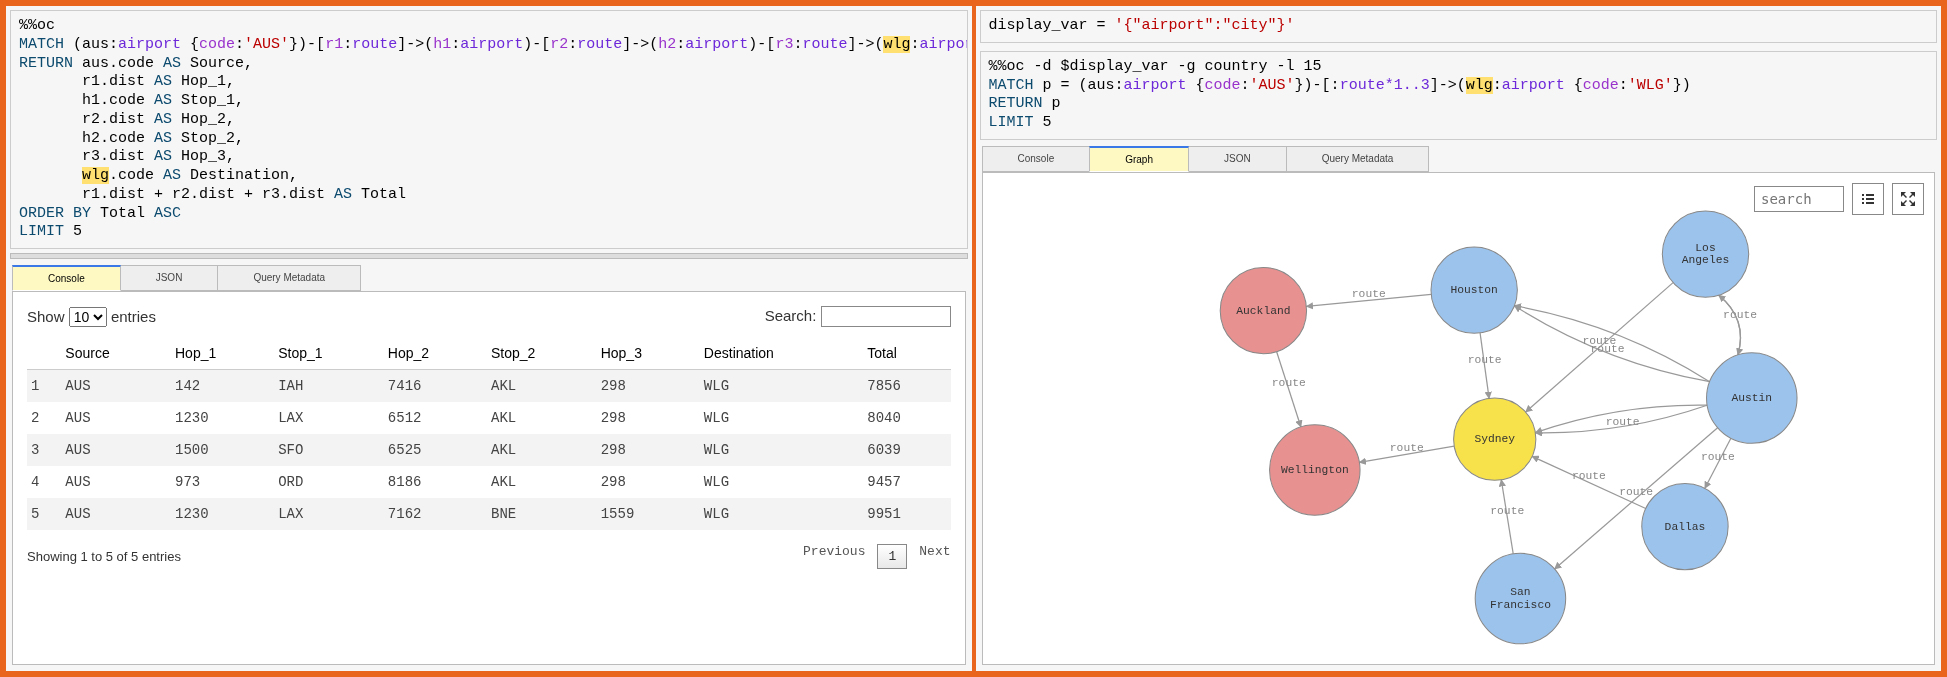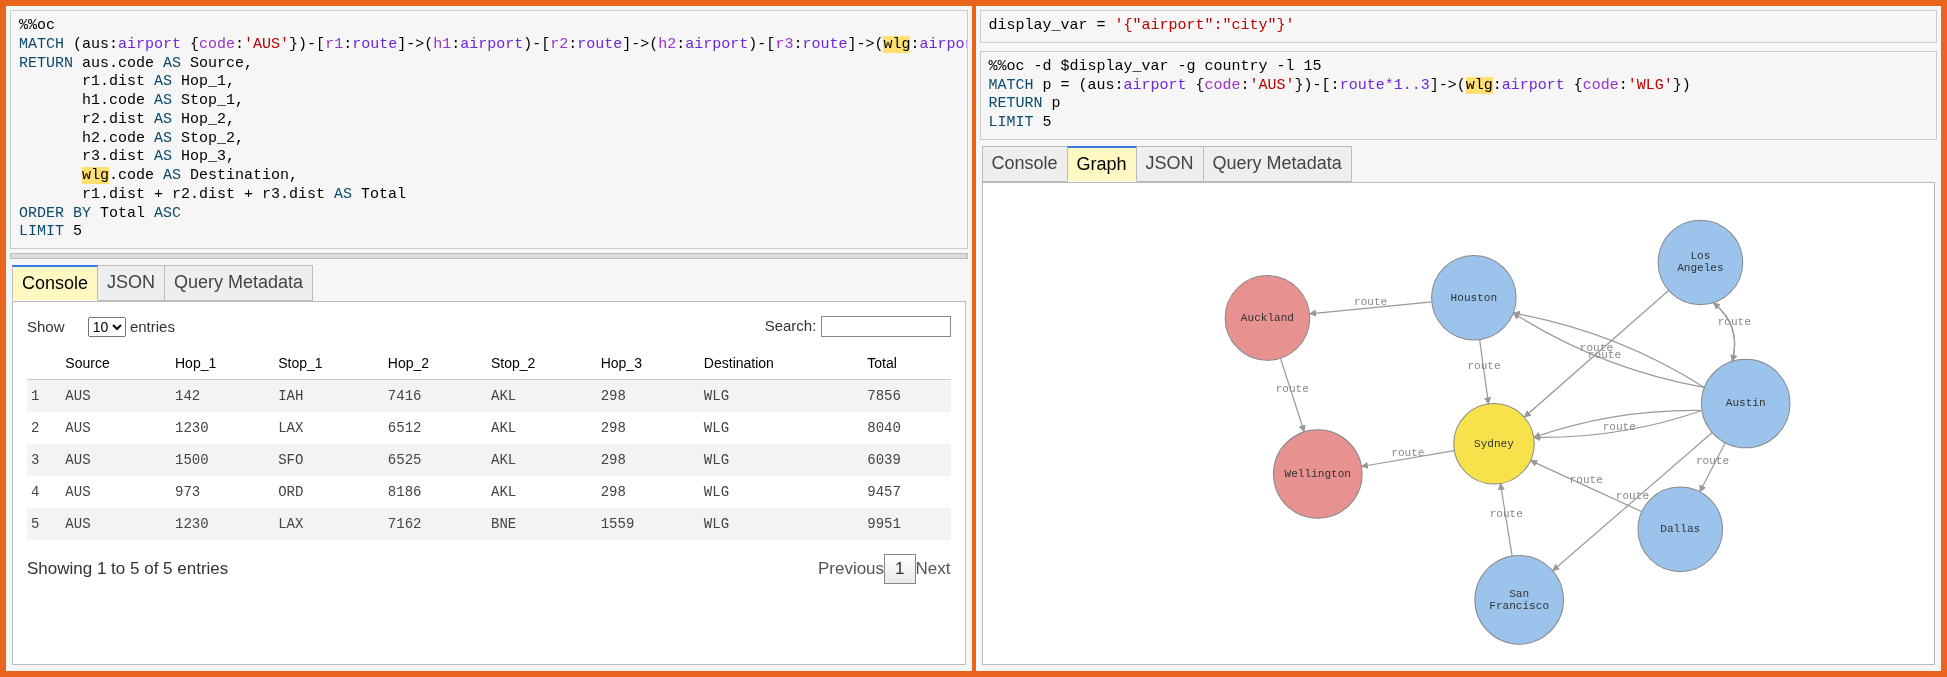--- a/index.html
+++ b/index.html
@@ -45,24 +45,24 @@
   .kw-purple { color: #9933cc; }
   .kw-red { color: #bb0000; }
   .kw-hl { background: #ffe070; }
   .plain { color: #000000; }
 
   .tabs {
     display: flex;
     margin: 2px 6px 0 6px;
   }
   .tab {
-    padding: 6px 9px;
+    padding: 6px 35px;
     border: 1px solid #bbb;
     background: #eee;
-    font-size: 18px;
+    font-size: 10px;
     color: #444;
     cursor: pointer;
     margin-right: -1px;
   }
   .tab.active {
     background: #fef9c3;
     border-top: 2px solid #3b78e7;
     color: #000;
     border-bottom: 1px solid #fff;
     position: relative;
@@ -80,21 +80,20 @@
   .dt-top {
     display: flex;
     justify-content: space-between;
     align-items: center;
     font-size: 15px;
     color: #333;
     margin-bottom: 10px;
   }
   .dt-top select {
     font-size: 14px;
-    margin-left: 19px;
   }
   .dt-top input[type=text] {
     border: 1px solid #888;
     padding: 2px 4px;
     width: 130px;
   }
   table.dt {
     width: 100%;
     border-collapse: collapse;
     font-size: 14px;
@@ -110,26 +109,27 @@
     font-family: "Courier New", monospace;
     font-size: 14px;
     color: #444;
   }
   table.dt tbody tr:nth-child(odd) { background: #f3f3f3; }
   .dt-bottom {
     display: flex;
     justify-content: space-between;
     align-items: center;
     margin-top: 14px;
-    font-size: 17px;
+    font-size: 13px;
     color: #333;
   }
   .dt-paginate {
     display: flex;
-    align-items: center;
+    gap: 12px;
+    font-family: Liberation Mono, monospace;
   }
   .dt-pagebtn {
     color: #555;
     cursor: pointer;
   }
   .dt-pagenum {
     border: 1px solid #888;
     padding: 4px 10px;
     background: linear-gradient(#fff,#e8e8e8);
   }
@@ -309,20 +309,33 @@
 <span class="kw-green">RETURN </span><span class="plain">p</span>
 <span class="kw-green">LIMIT </span><span class="plain">5</span></div>
 
     <div class="tabs" id="right-tabs">
         <div class="tab">Console</div>
         <div class="tab active">Graph</div>
         <div class="tab">JSON</div>
         <div class="tab">Query Metadata</div>
       </div>
     <div class="tab-content" style="padding:4px;">
+      <div class="graph-tools">
+        <input type="text" placeholder="search" style="">
+        <div class="tool-btn">
+          <svg width="16" height="16" viewBox="0 0 16 16">
+              <path d="M2 3h2v2H2zM6 3h8v2H6zM2 7h2v2H2zM6 7h8v2H6zM2 11h2v2H2zM6 11h8v2H6z" fill="#333"></path>
+            </svg>
+        </div>
+        <div class="tool-btn">
+          <svg width="16" height="16" viewBox="0 0 16 16">
+              <path d="M1 1h5L4 3l3 3-1 1-3-3-2 2zM15 1v5l-2-2-3 3-1-1 3-3-2-2zM1 15v-5l2 2 3-3 1 1-3 3 2 2zM15 15h-5l2-2-3-3 1-1 3 3 2-2z" fill="#333"></path>
+            </svg>
+        </div>
+      </div>
       <svg class="graph" id="graph-svg" viewBox="0 0 760 470">
         <defs>
           <marker id="arrow" viewBox="0 0 10 10" refX="9" refY="5" markerWidth="6" markerHeight="6" orient="auto">
             <path d="M0 0L10 5L0 10z" fill="#999"></path>
           </marker>
         </defs>
       <path d="M353.1984653751241 114.07819849998789 Q292.5 120 231.80153462487587 125.92180150001211" class="edge-line"></path>
           <text x="292.5" y="117" class="edge-label">route</text>
           <path d="M623.991794452183 199.05236450918227 Q521.8190701053597 180.77764716967096 434.14419620473444 125.22274296850783" class="edge-line"></path>
           <text x="524.7186401945993" y="170.32160979734059" class="edge-label">route</text>

